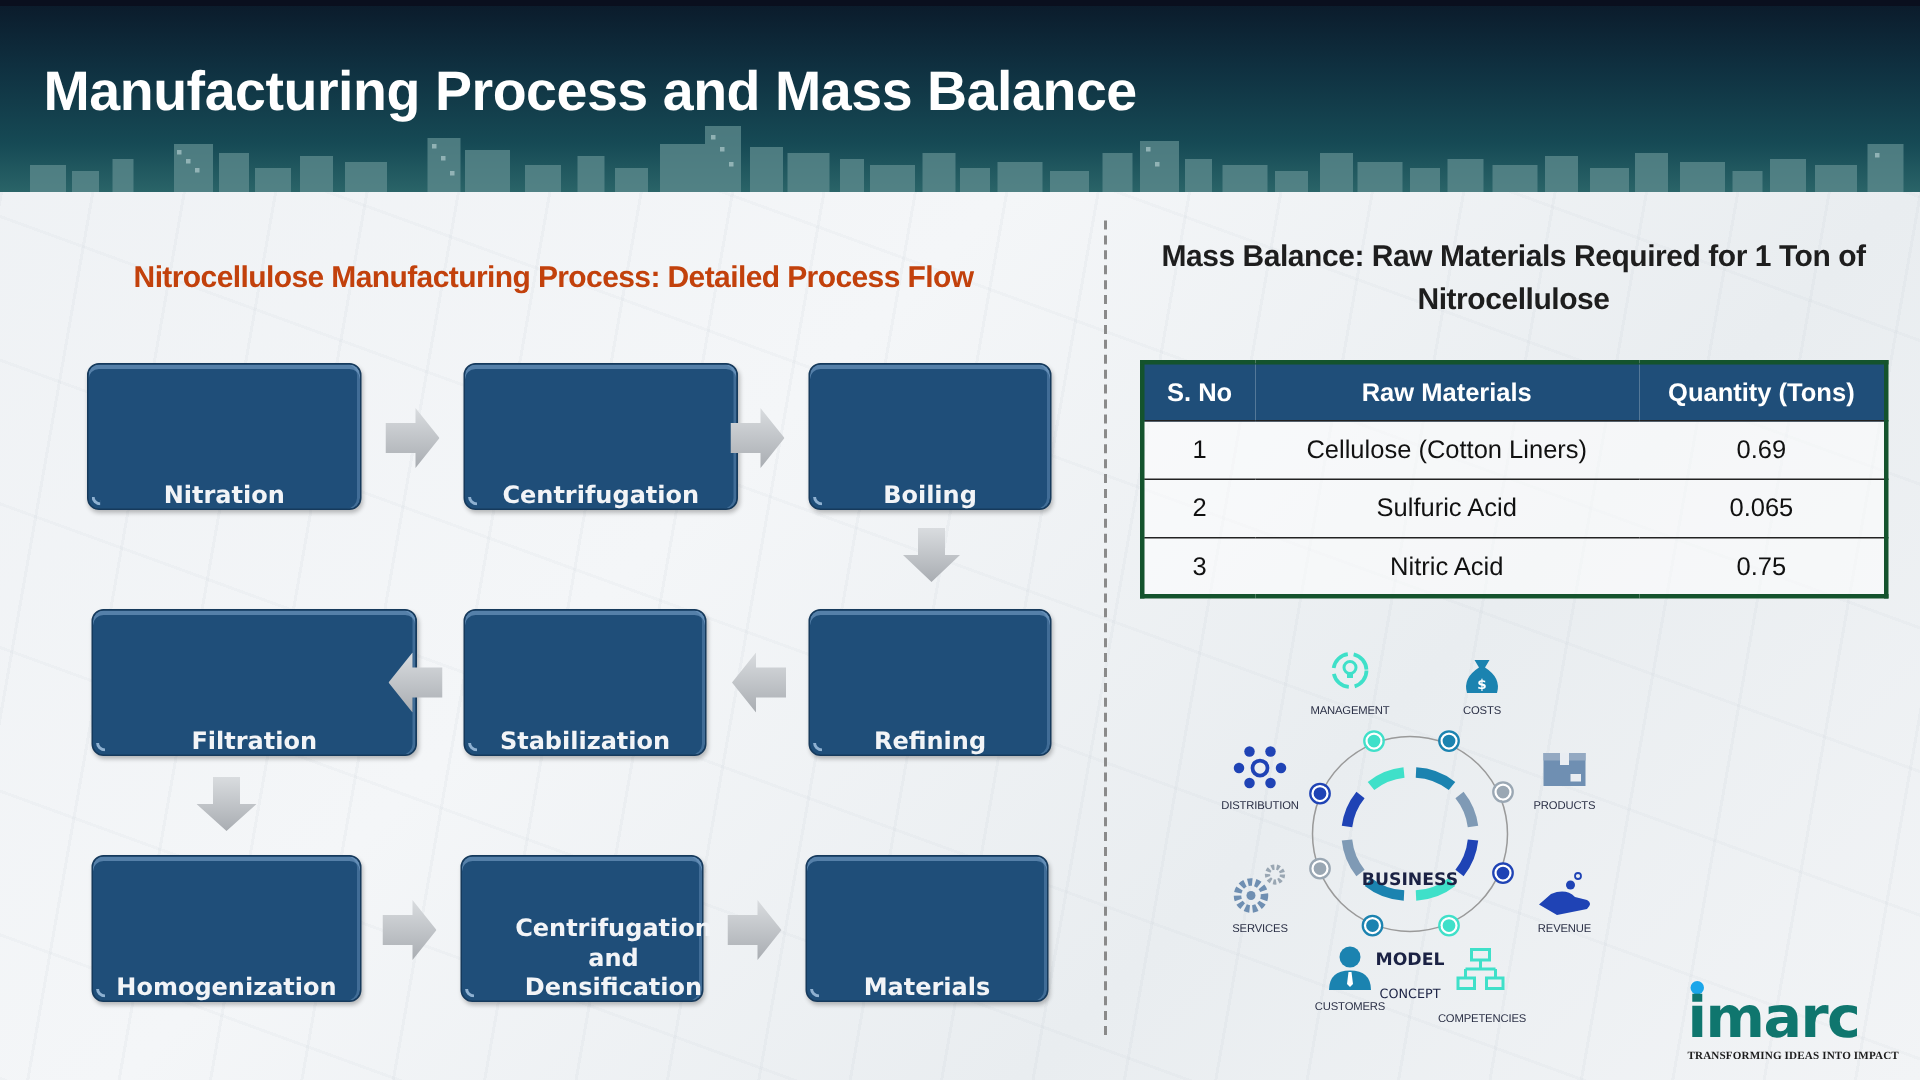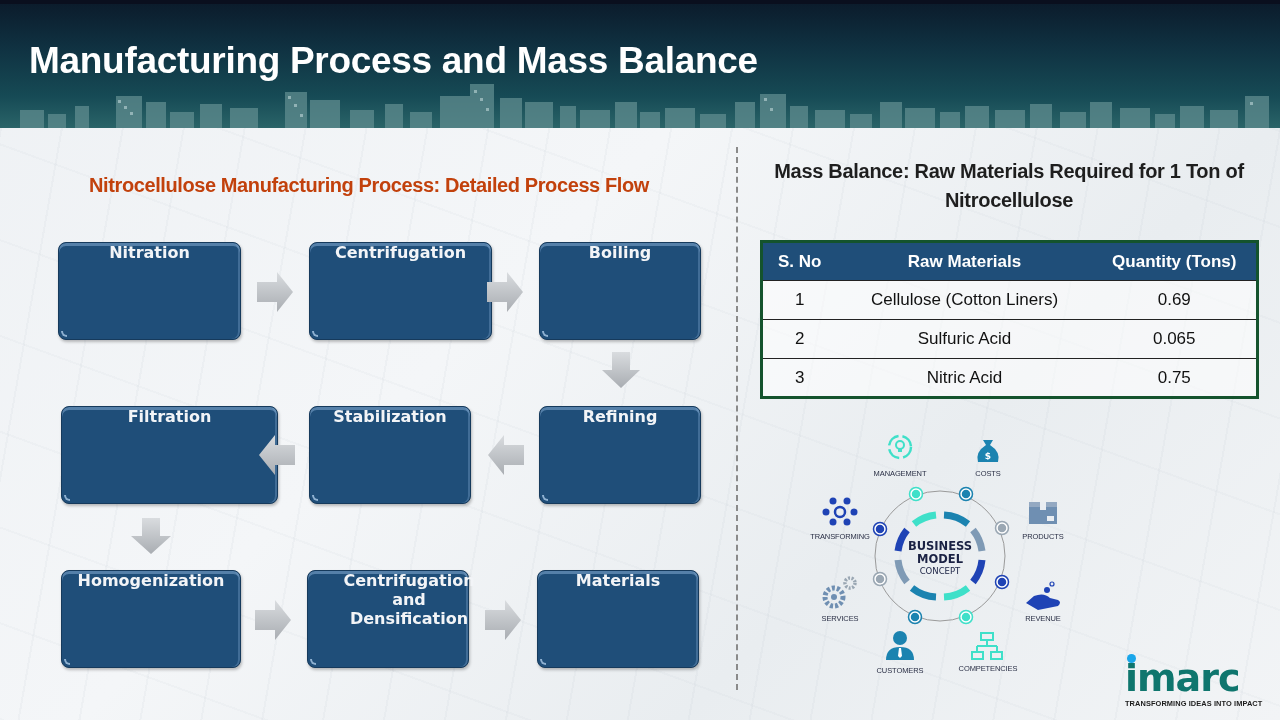--- a/index.html
+++ b/index.html
@@ -35,21 +35,21 @@
   .process-title {
     position: absolute; left: 0; width: 738px; top: 174px; text-align: center;
     font-weight: bold; font-size: 20px; color: #c2410c; letter-spacing: -0.4px;
   }
   .step {
     position: absolute; width: 183px; height: 98px;
     background: #1f4e79;
     border-radius: 8px;
     border: 1px solid #163a5c;
     box-shadow: inset 0 3px 0 rgba(130,170,210,0.55), inset -2px 0 0 rgba(130,170,210,0.35), 1px 2px 3px rgba(0,0,0,0.25);
-    display: flex; align-items: flex-start; justify-content: center; text-align: center;
+    display: flex; align-items: flex-end; justify-content: center; text-align: center;
     color: #f2f4f7; font-family: "DejaVu Sans", sans-serif; font-weight: bold; font-size: 16px; line-height: 1.2;
     padding: 0 6px;
   }
   .step .corner { position:absolute; left:2px; bottom:2px; width:6px; height:6px; border-radius:0 0 0 6px; border-left:2px solid #8fb1d1; border-bottom:2px solid #8fb1d1; }
   .arrow { position: absolute; }
   .divider {
     position: absolute; left: 736px; top: 147px; height: 543px; width: 0;
     border-left: 2px dashed #8a8a8a;
   }
   
@@ -75,31 +75,31 @@
   
   .bm { position: absolute; left: 800px; top: 420px; width: 280px; height: 270px; }
   .bm-label {
     position: absolute; font-size: 7.5px; color: #2a2f45; font-family: "Liberation Sans", sans-serif;
     text-align: center; width: 80px; letter-spacing: -0.1px;
   }
   .bm-center {
     position: absolute; left: 90px; top: 120px; width: 100px; text-align: center;
     font-family: "DejaVu Sans", sans-serif; color: #1b2244;
   }
-  .bm-center .b1 { font-weight: bold; font-size: 11.5px; line-height: 13px; }
-  .bm-center .b3 { font-size: 8.5px; line-height: 11px; }
+  .bm-center .b1 { font-weight: bold; font-size: 11.5px; line-height: 13px; margin-top: 40px; }
+  .bm-center .b3 { font-size: 8.5px; line-height: 11px; margin-top: 12px; }
   
   .logo { position: absolute; left: 1122px; top: 652px; width: 152px; height: 66px; }
   .logo-word {
     position: absolute; left: 3px; top: 6px; font-family: "DejaVu Sans", sans-serif;
     font-weight: bold; font-size: 38px; color: #0f766e; letter-spacing: -1px; line-height: 40px;
   }
   .logo-dot { position:absolute; left:5px; top:2px; width:9px; height:9px; border-radius:50%; background:#1aa6ea; }
   .logo-tag {
-    position: absolute; left: 3px; top: 47px; font-family: Liberation Sans, sans-serif;
+    position: absolute; left: 3px; top: 47px; font-family: Liberation Serif, serif;
     font-weight: bold; font-size: 7.4px; color: #1c1c1c; letter-spacing: 0.1px; white-space: nowrap;
   }
 </style>
 </head>
 <body>
 
 <div class="bg-lines"></div>
 
 <div class="header">
   <div class="topline"></div>
@@ -354,24 +354,24 @@
       <circle cx="26" cy="92" r="3.5"></circle>
         <circle cx="54" cy="92" r="3.5"></circle>
       <circle cx="33" cy="102" r="3.5"></circle>
         <circle cx="47" cy="102" r="3.5"></circle>
     </g>
   </svg>
   <div class="bm-label" style="left:60px; top:49px;">MANAGEMENT</div>
   <div class="bm-label" style="left:148px; top:49px;">COSTS</div>
   <div class="bm-label" style="left:203px; top:112px;">PRODUCTS</div>
   <div class="bm-label" style="left:203px; top:194px;">REVENUE</div>
-  <div class="bm-label" style="left:148px; top:244px;">COMPETENCIES</div>
+  <div class="bm-label" style="left:148px; top:254px;">COMPETENCIES</div>
   <div class="bm-label" style="left:60px; top:246px;">CUSTOMERS</div>
   <div class="bm-label" style="left:0px; top:194px;">SERVICES</div>
-  <div class="bm-label" style="left:0px; top:112px;">TRANSFORMING</div>
+  <div class="bm-label" style="left:0px; top:112px;">DISTRIBUTION</div>
   <div class="bm-center">
     <div class="b1">BUSINESS</div>
     <div class="b1">MODEL</div>
     <div class="b3">CONCEPT</div>
   </div>
 </div>
 
 <div class="logo">
   <div class="logo-dot"></div>
   <div class="logo-word">imarc</div>

